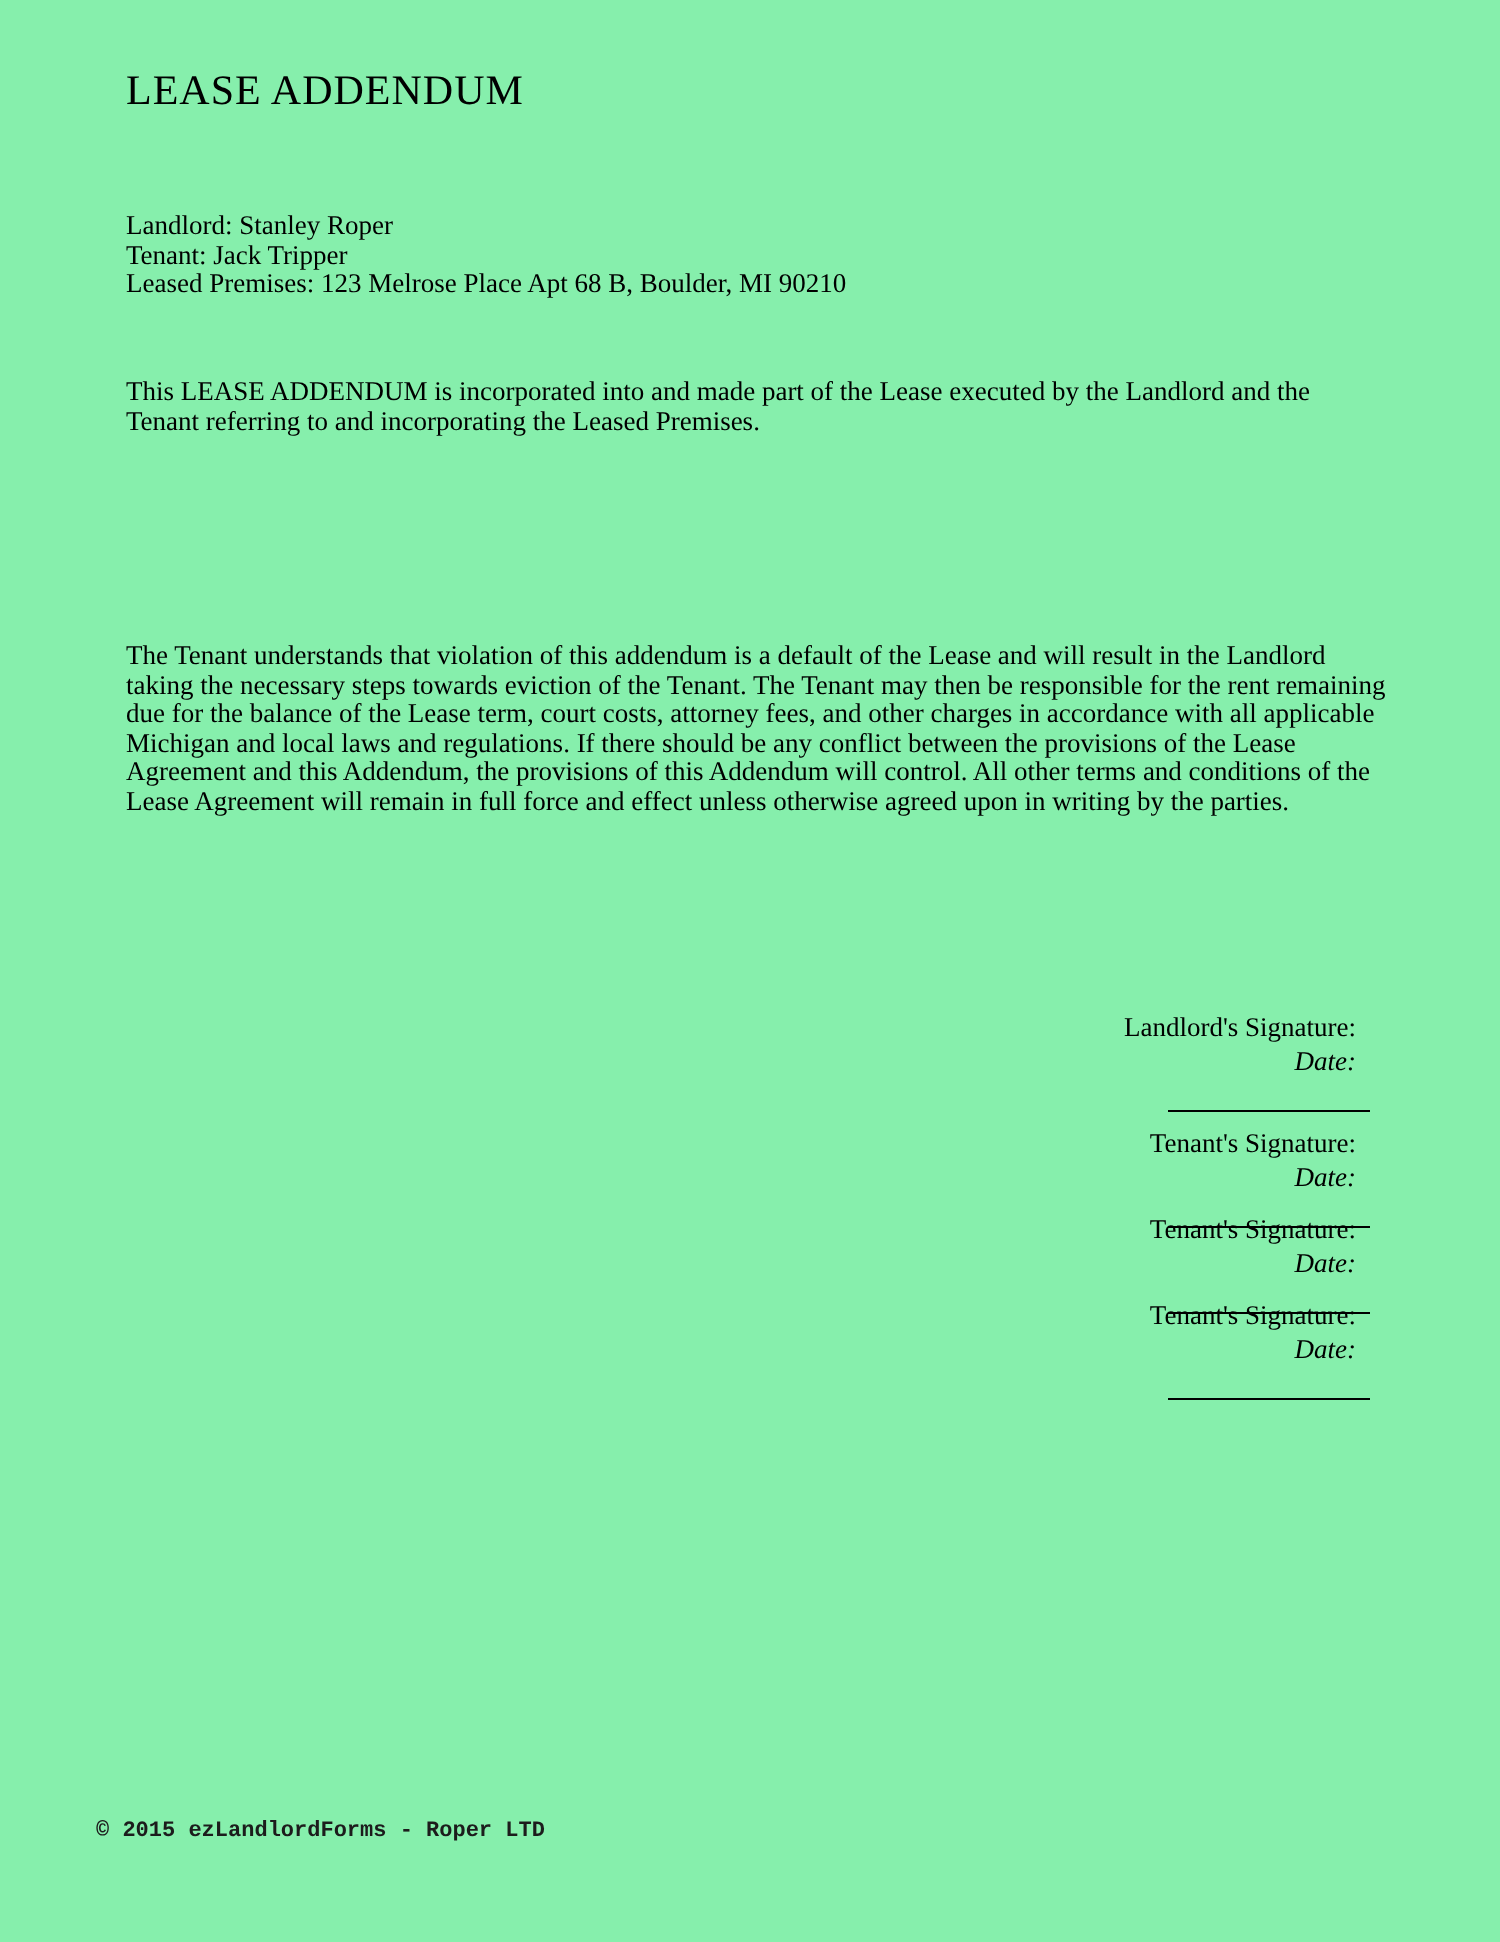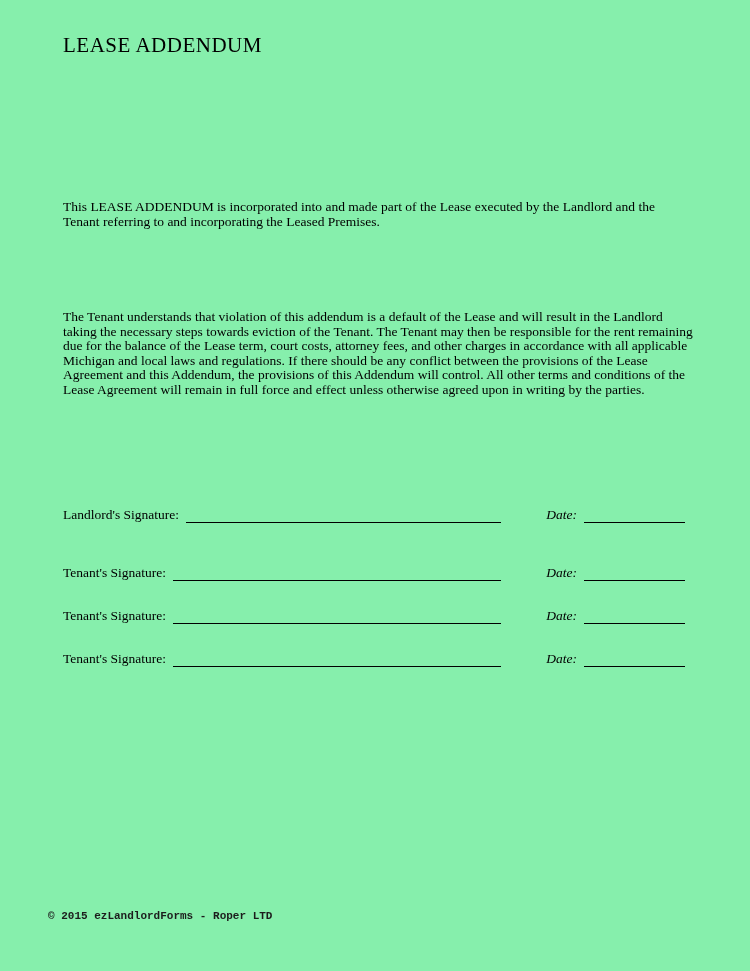--- a/index.html
+++ b/index.html
@@ -28,34 +28,35 @@
   }
   .text-block {
     position: absolute;
     left: 63px;
     width: 630px;
     font-size: 13.5px;
     line-height: 14.6px;
     white-space: pre-line;
   }
   .parties { top: 106px; }
-  .intro   { top: 200px; }
+  .intro   { top: 189px; }
   .custom-text {
     top: 263px;
     font-style: italic;
   }
-  .terms   { top: 310px; }
+  .terms   { top: 321px; }
   .sig-row {
     position: absolute;
     left: 63px;
     width: 622px;
     display: flex;
     align-items: flex-end;
     font-size: 13.5px;
     line-height: 16px;
+    flex-direction: column;
   }
   .sig-row-0 { top: 506px; }
   .sig-row-1 { top: 564px; }
   .sig-row-2 { top: 607px; }
   .sig-row-3 { top: 650px; }
   .sig-label {
     white-space: nowrap;
     padding-right: 7px;
   }
   .sig-line {
@@ -84,20 +85,23 @@
     color: #1c1c1c;
   }
 </style>
 </head>
 <body>
 
 <div class="page">
 
   <h1 class="doc-title">LEASE ADDENDUM</h1>
 
+  <div class="text-block parties">Landlord: Stanley Roper
+Tenant: Jack Tripper
+Leased Premises: 123 Melrose Place Apt 68 B, Boulder, MI 90210</div>
 
   <div class="text-block intro">This LEASE ADDENDUM is incorporated into and made part of the Lease executed by the Landlord and the Tenant referring to and incorporating the Leased Premises.</div>
 
 
   <div class="text-block terms">The Tenant understands that violation of this addendum is a default of the Lease and will result in the Landlord taking the necessary steps towards eviction of the Tenant. The Tenant may then be responsible for the rent remaining due for the balance of the Lease term, court costs, attorney fees, and other charges in accordance with all applicable Michigan and local laws and regulations. If there should be any conflict between the provisions of the Lease Agreement and this Addendum, the provisions of this Addendum will control. All other terms and conditions of the Lease Agreement will remain in full force and effect unless otherwise agreed upon in writing by the parties.</div>
 
   <div class="sig-row sig-row-0">
     <span class="sig-label">Landlord's Signature:</span>
     <span class="sig-line"></span>
     <span class="date-label">Date:</span>

